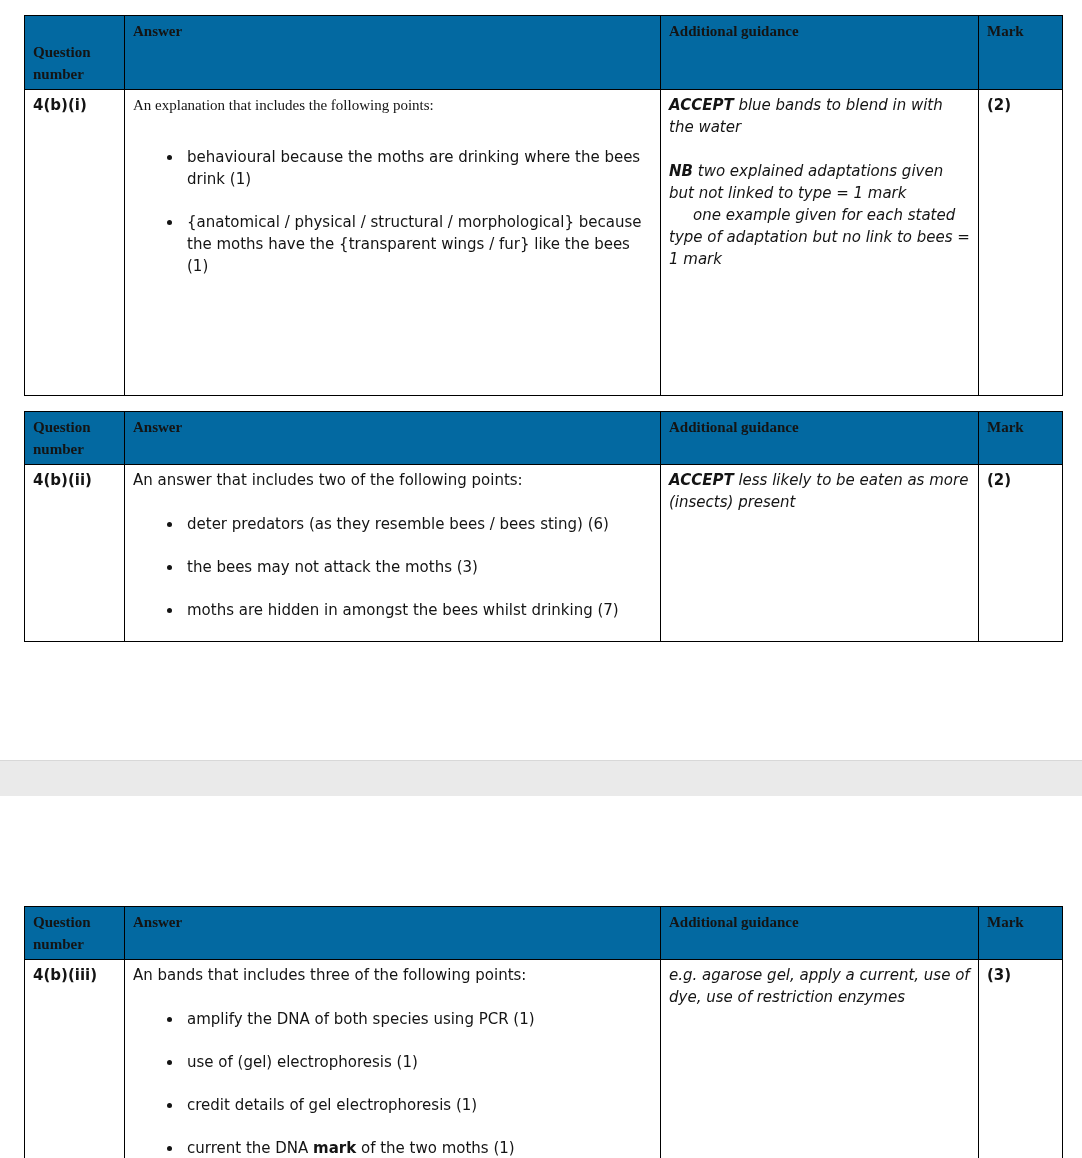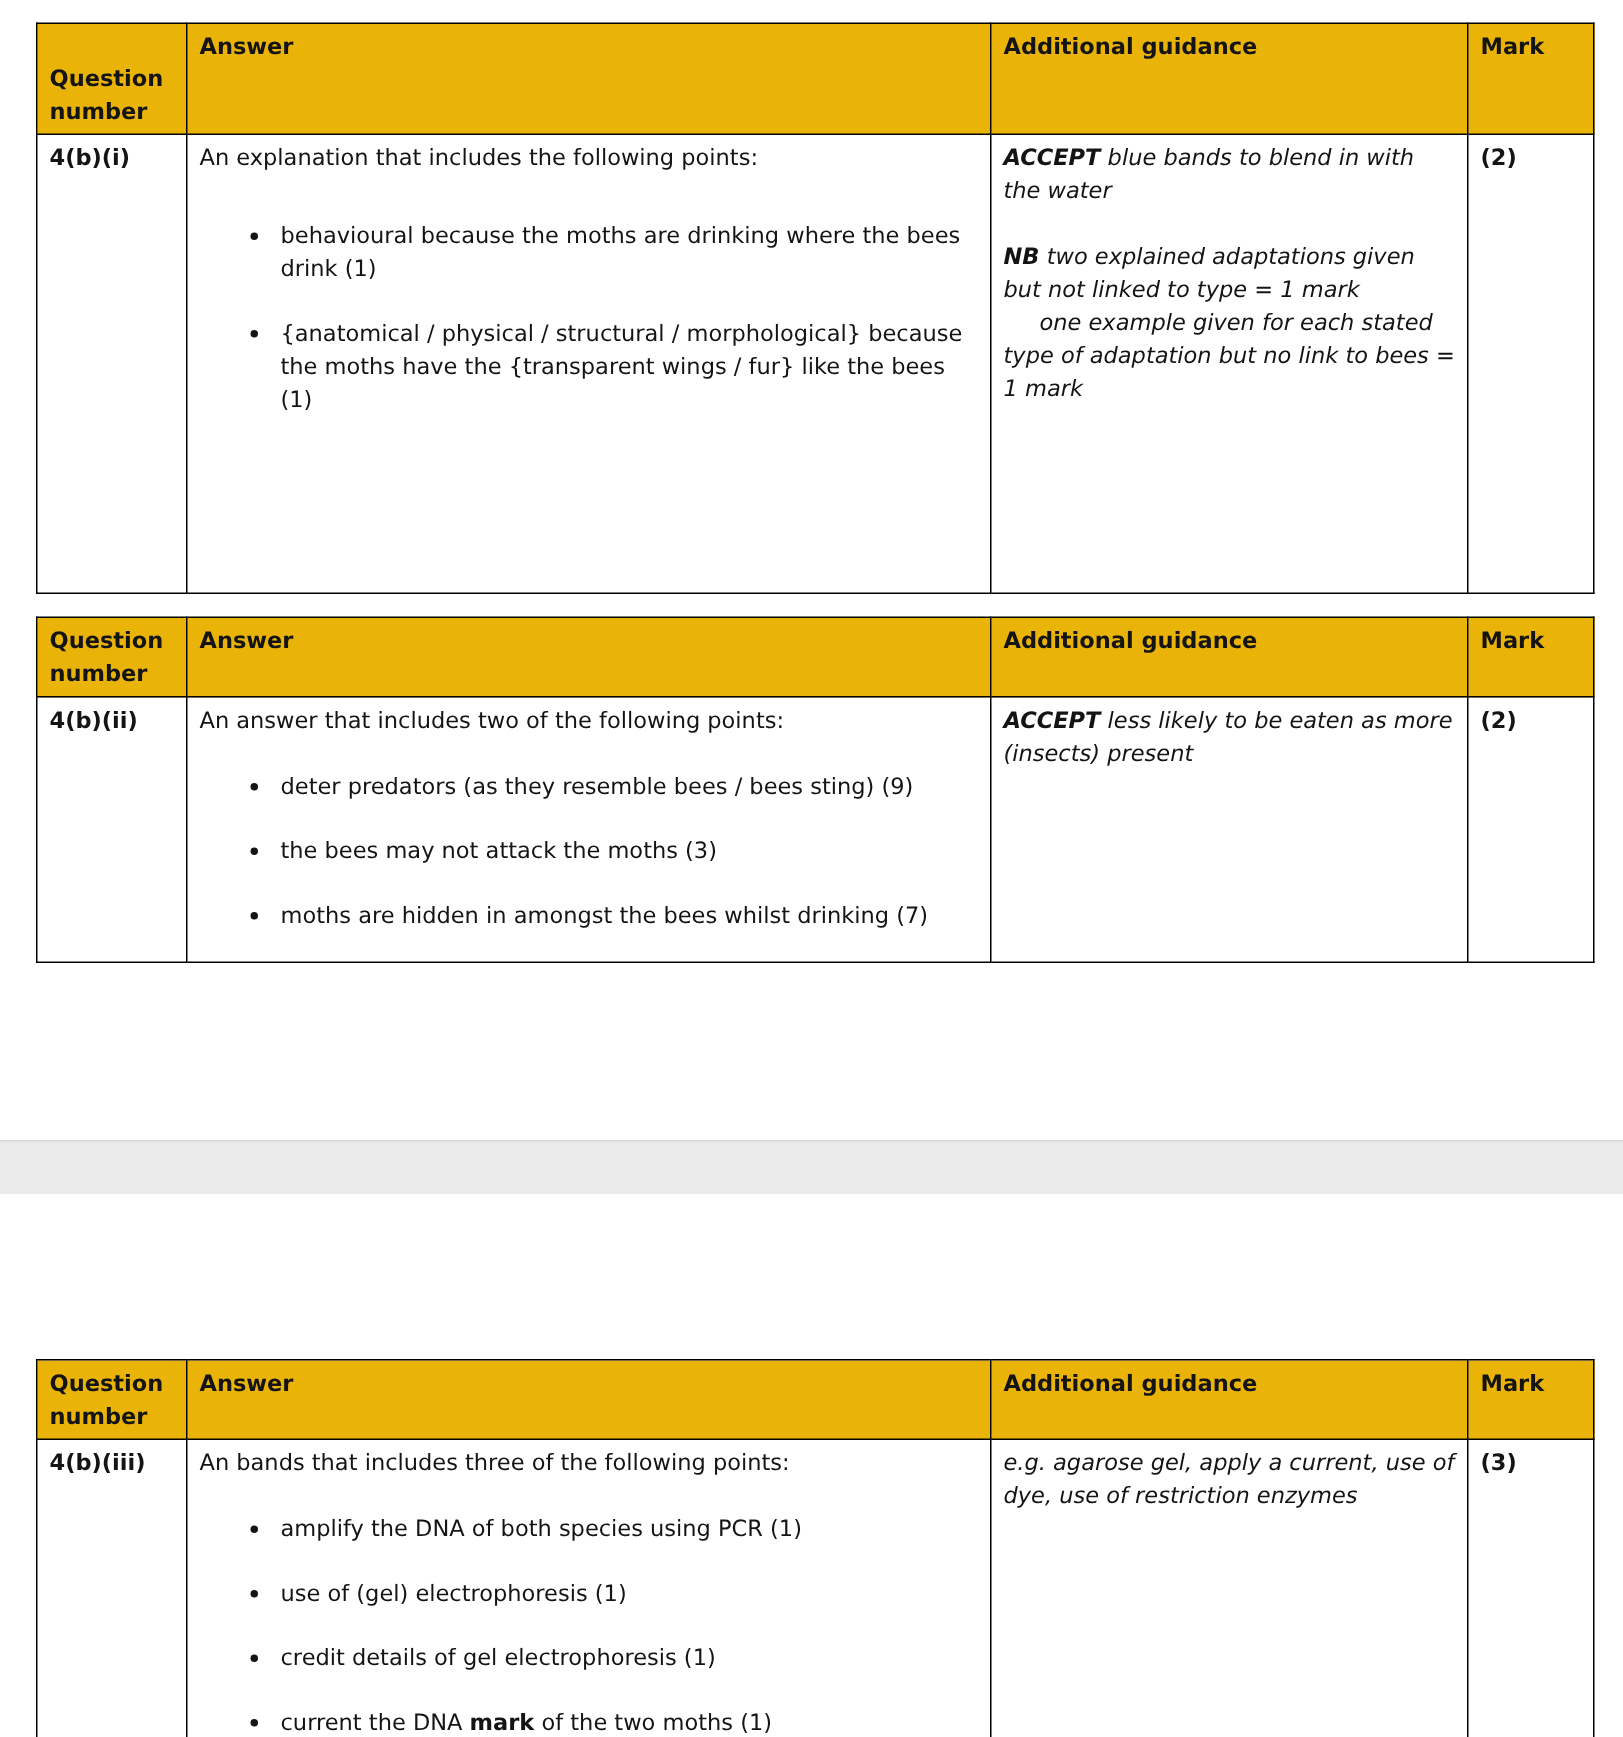--- a/index.html
+++ b/index.html
@@ -16,38 +16,38 @@
   .section { padding-left: 24px; padding-right: 20px; }
   .top-section { padding-top: 15px; }
 
   table.ms { border-collapse: collapse; width: 1038px; table-layout: fixed; }
   .ms th, .ms td {
     border: 1px solid #000;
     padding: 4px 8px;
     vertical-align: top;
     text-align: left;
   }
-  .ms th { background: #eab308; font-weight: bold; }
+  .ms th { background: #0369a1; font-weight: bold; font-family: Liberation Serif, serif; }
 
   col.c-q { width: 100px; }
   col.c-a { width: 536px; }
   col.c-g { width: 318px; }
   col.c-m { width: 84px; }
 
   .t1 thead tr { height: 74px; }
   .t1 th.qh { vertical-align: bottom; }
   .t2 thead tr, .t3 thead tr { height: 48px; }
   .t1 tbody tr { height: 306px; margin-top: 40px; }
   .t2 tbody tr { height: 177px; }
   .t3 tbody tr { height: 196px; }
 
   .qcell { font-weight: bold; }
 
   .intro { margin: 0 0 22px 0; }
-  .t1 .intro { margin-bottom: 30px; }
+  .t1 .intro { margin-bottom: 30px; font-family: Liberation Serif, serif; }
 
   ul.points { margin: 0; padding: 0 0 0 50px; list-style: disc; }
   ul.points li { margin: 0 0 21px 0; padding-left: 4px; }
   ul.points li:last-child { margin-bottom: 0; }
 
   .gcell { vertical-align: bottom; padding-bottom: 6px; }
   .t3 .gcell { padding-bottom: 32px; }
   .gp { margin: 0; font-style: italic; }
   .gp.sp { margin-bottom: 22px; }
   .gp.ind { text-indent: 24px; }
@@ -117,21 +117,21 @@
         <th>Additional guidance</th>
         <th>Mark</th>
       </tr>
     </thead>
     <tbody>
       <tr>
         <td class="qcell">4(b)(ii)</td>
         <td class="acell">
           <p class="intro">An answer that includes two of the following points:</p>
           <ul class="points">
-            <li><span>deter predators (as they resemble bees / bees sting) (9)</span><span class="b"></span><span></span></li>
+            <li><span>deter predators (as they resemble bees / bees sting) (6)</span><span class="b"></span><span></span></li>
             <li><span>the bees may not attack the moths (3)</span><span class="b"></span><span></span></li>
             <li><span>moths are hidden in amongst the bees whilst drinking (7)</span><span class="b"></span><span></span></li>
           </ul>
         </td>
         <td class="gcell">
           <p class="gp"><span class="b">ACCEPT</span><span> less likely to be eaten as more (insects) present</span></p>
         </td>
         <td class="mcell">(2)</td>
       </tr>
     </tbody>

